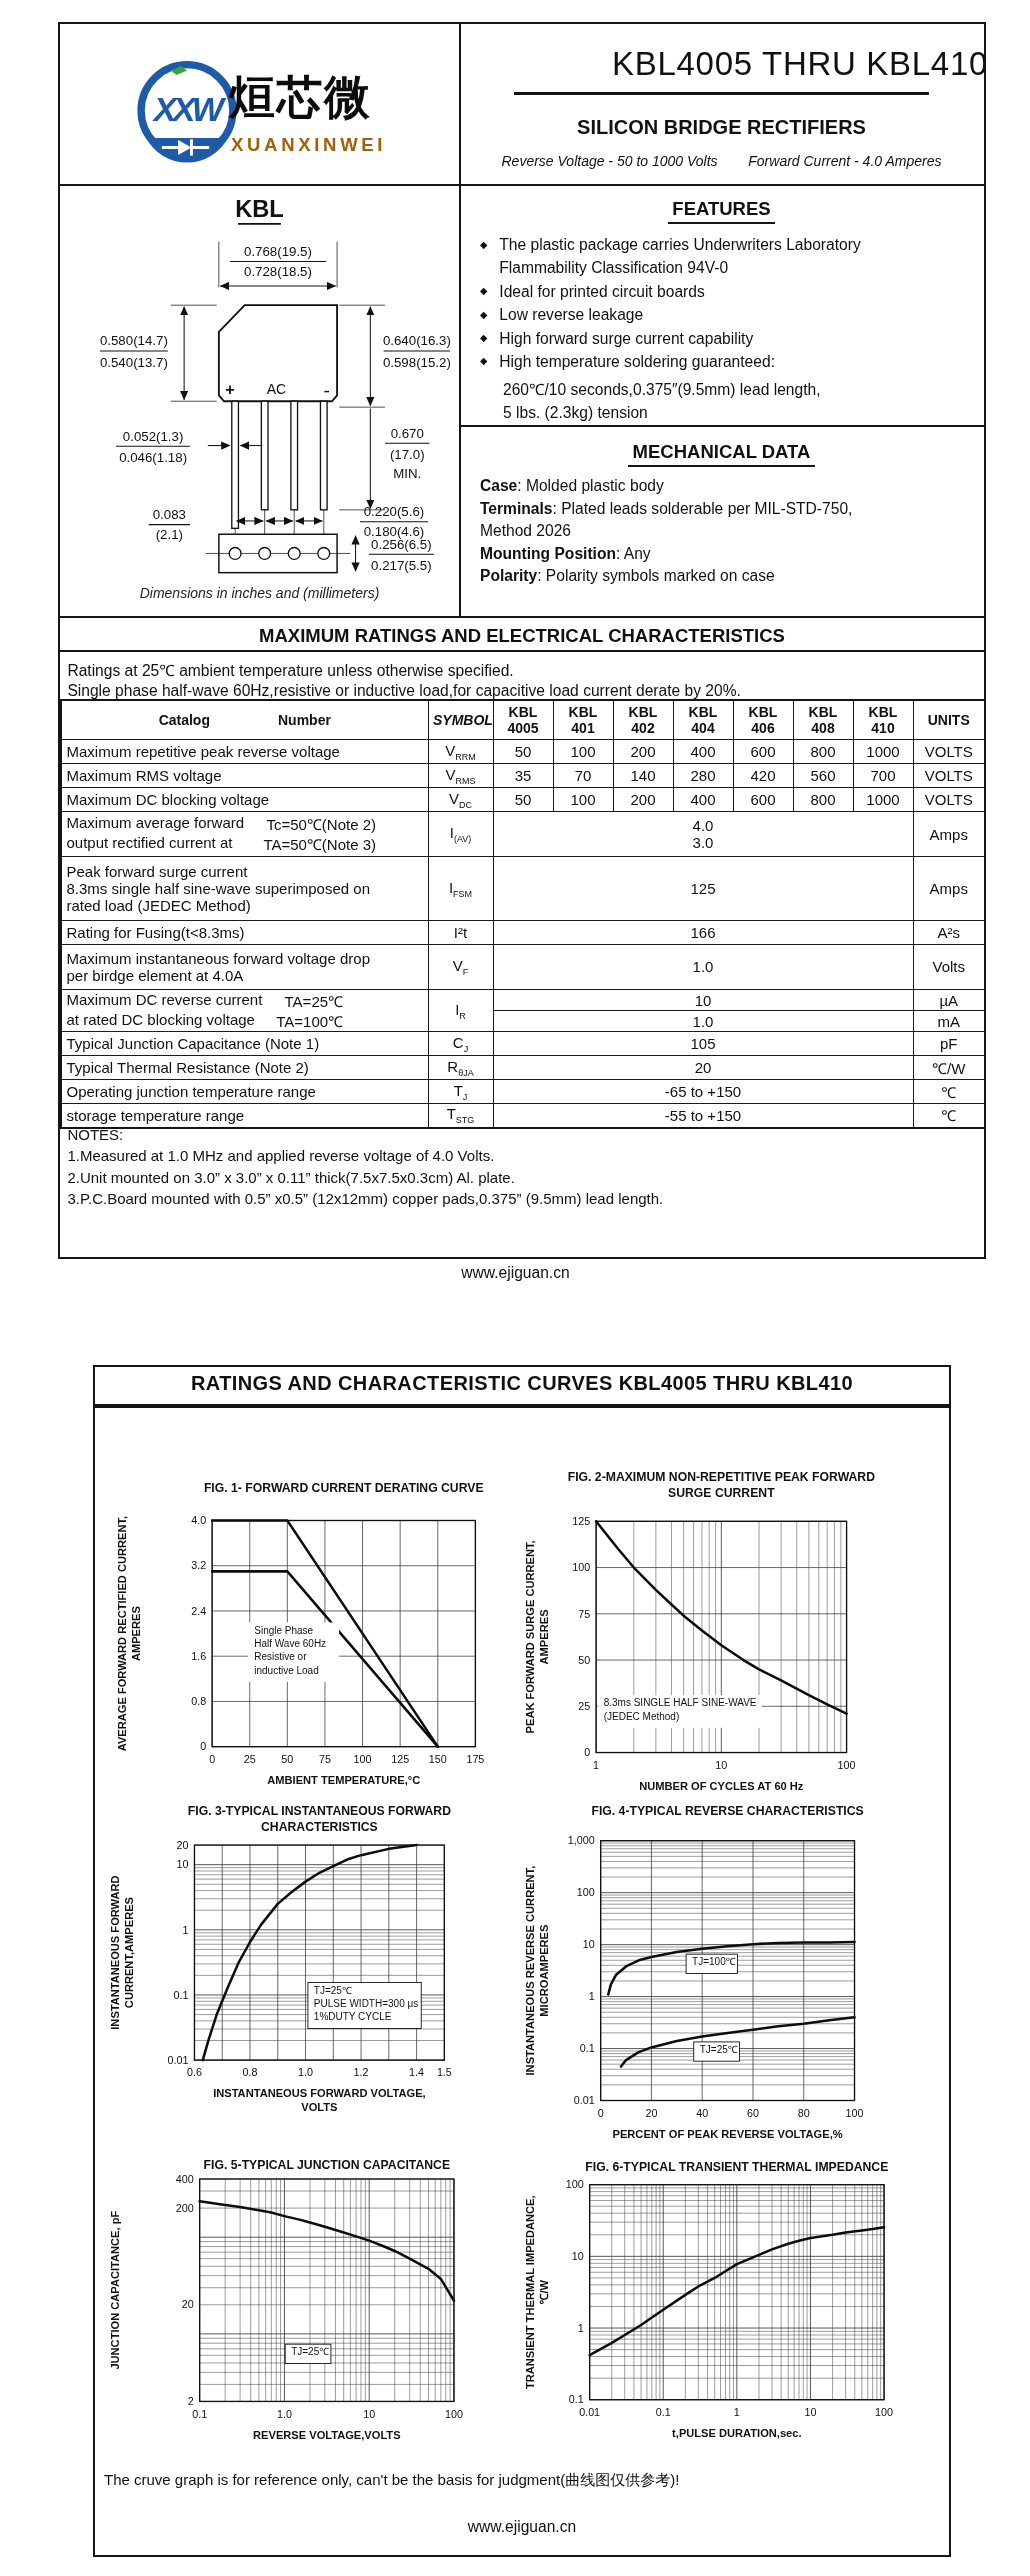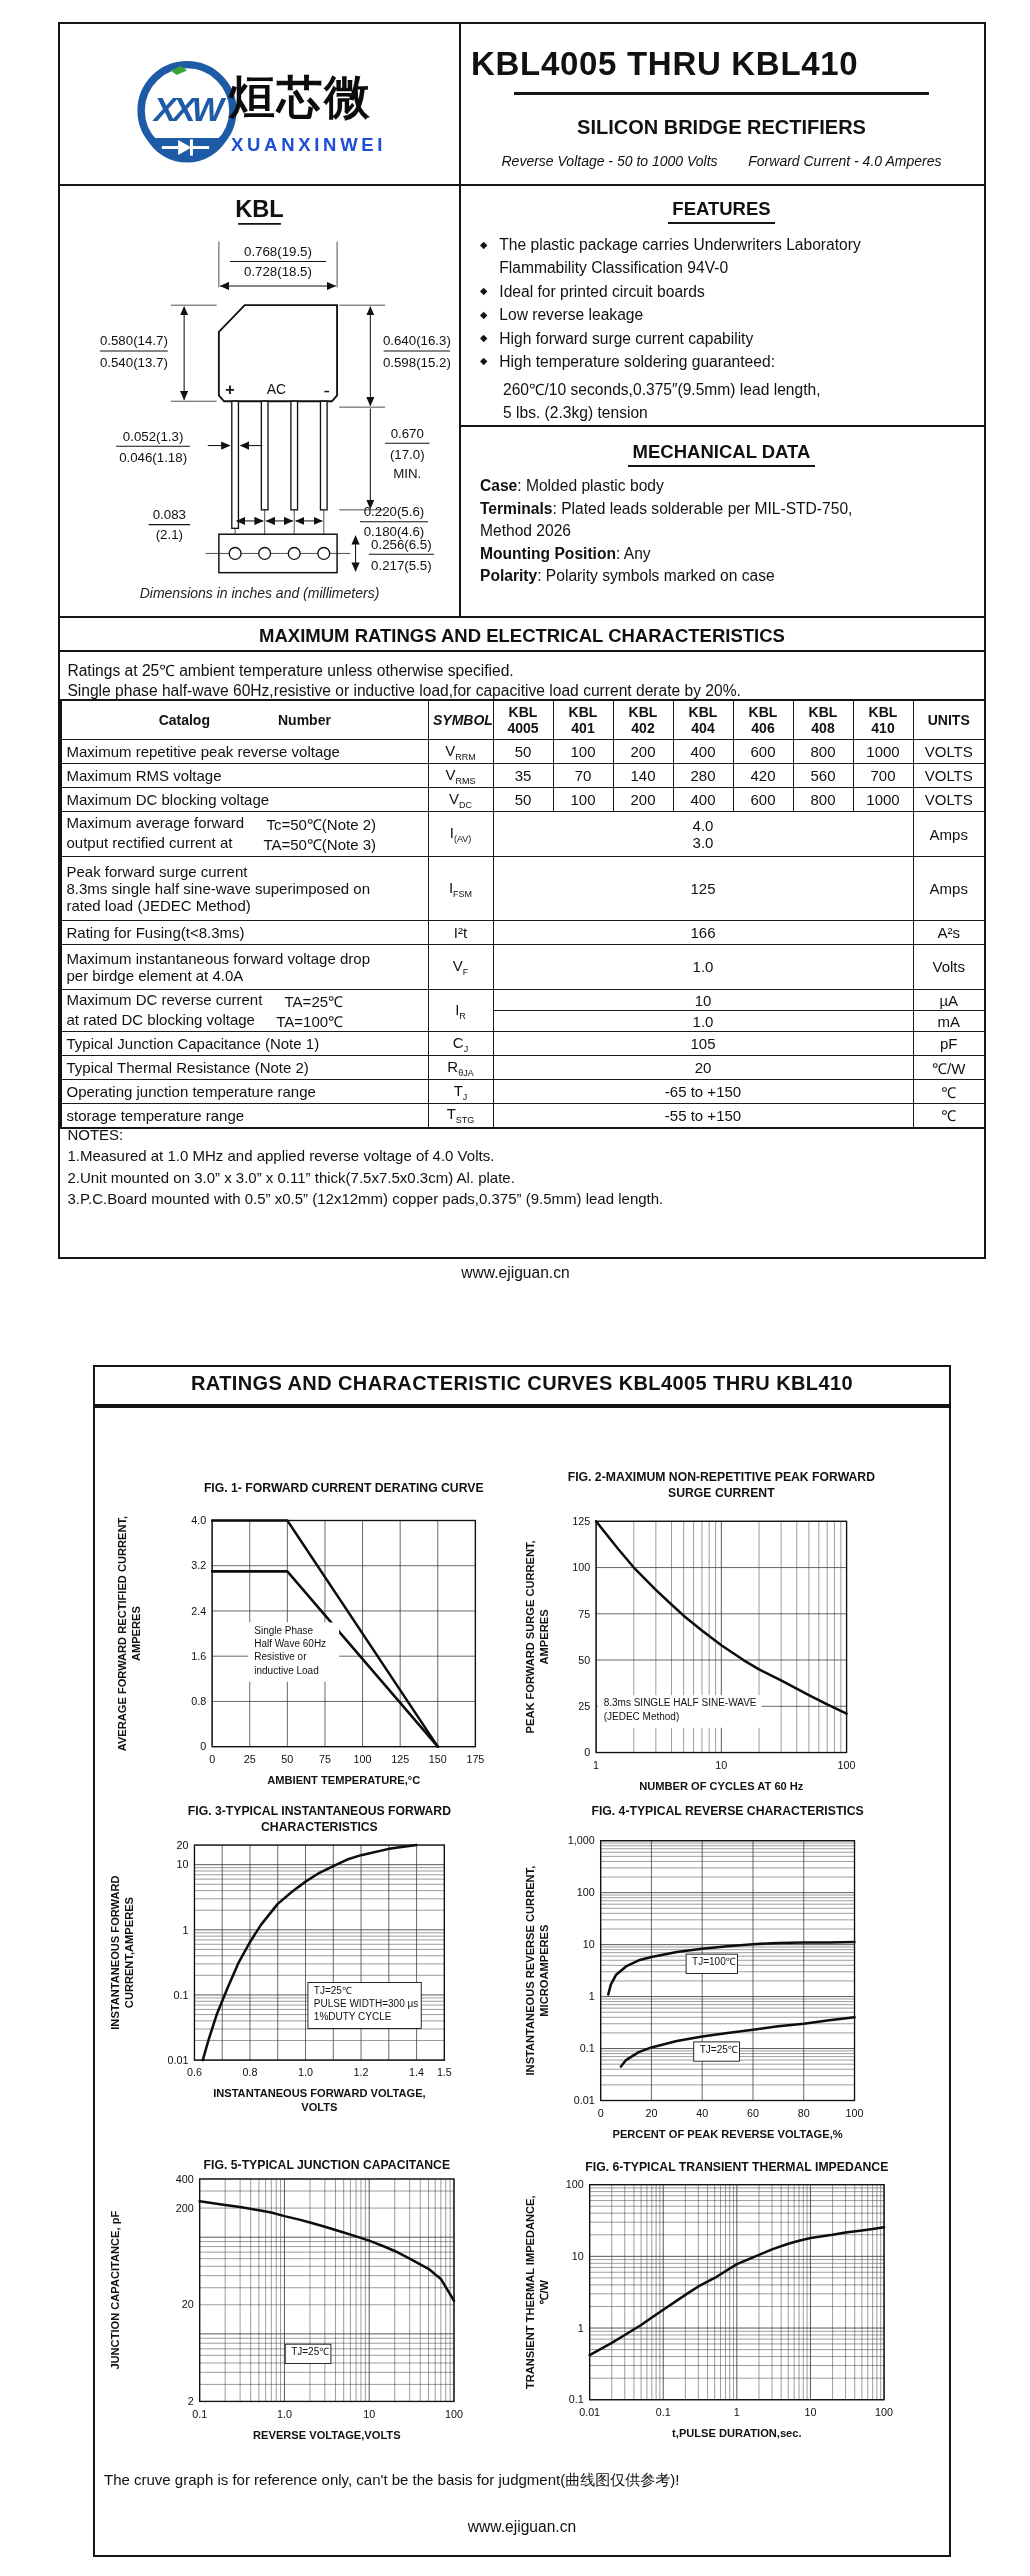--- a/index.html
+++ b/index.html
@@ -5,23 +5,23 @@
   html,body{margin:0;padding:0;background:#ffffff;}
   .sheet{position:relative;width:1031px;height:2576px;background:#fff;
          font-family:"Liberation Sans",sans-serif;color:#111;overflow:hidden;}
   .page{position:absolute;border:2.2px solid #151515;background:#fff;}
   .p1{left:58px;top:22px;width:924px;height:1233px;}
   .p2{left:93px;top:1365px;width:854px;height:1188px;}
   .line{position:absolute;background:#151515;}
   
   .logo-wrap{position:absolute;left:0;top:0;width:399px;height:160px;}
   .logo-cjk{position:absolute;left:169px;top:43px;font-size:46px;font-weight:bold;color:#0c0c0c;letter-spacing:1.5px;}
-  .logo-latin{position:absolute;left:171px;top:110px;font-size:18.5px;letter-spacing:3.7px;color:#1d4ed8;font-weight:bold;}
+  .logo-latin{position:absolute;left:171px;top:110px;font-size:18.5px;letter-spacing:3.7px;color:#a16207;font-weight:bold;}
   .title-block{position:absolute;left:399px;top:0;width:525px;height:160px;}
-  .t1{position:absolute;left:12px;top:21px;width:100%;text-align:left;font-size:33px;font-weight:bold;letter-spacing:0.7px;}
+  .t1{position:absolute;left:4px;top:21px;width:100%;text-align:right;font-size:33px;font-weight:normal;letter-spacing:0.7px;}
   .t-rule{position:absolute;left:55px;top:68px;width:415px;height:3px;background:#151515;}
   .t2{position:absolute;left:0;top:92px;width:100%;text-align:center;font-size:20px;font-weight:bold;}
   .t3{position:absolute;left:0;top:129px;width:100%;text-align:center;font-size:14px;font-style:italic;}
   .t3 span{margin:0 13.4px;}
   
   .drawing-svg{position:absolute;left:0;top:162px;width:399px;height:395px;}
   .drawing-caption{position:absolute;left:0;top:561px;width:399px;text-align:center;font-size:14px;font-style:italic;color:#222;}
   
   .feat-head,.mech-head{position:absolute;left:399px;width:525px;text-align:center;font-size:18.5px;font-weight:bold;}
   .feat-head{top:174px;}

